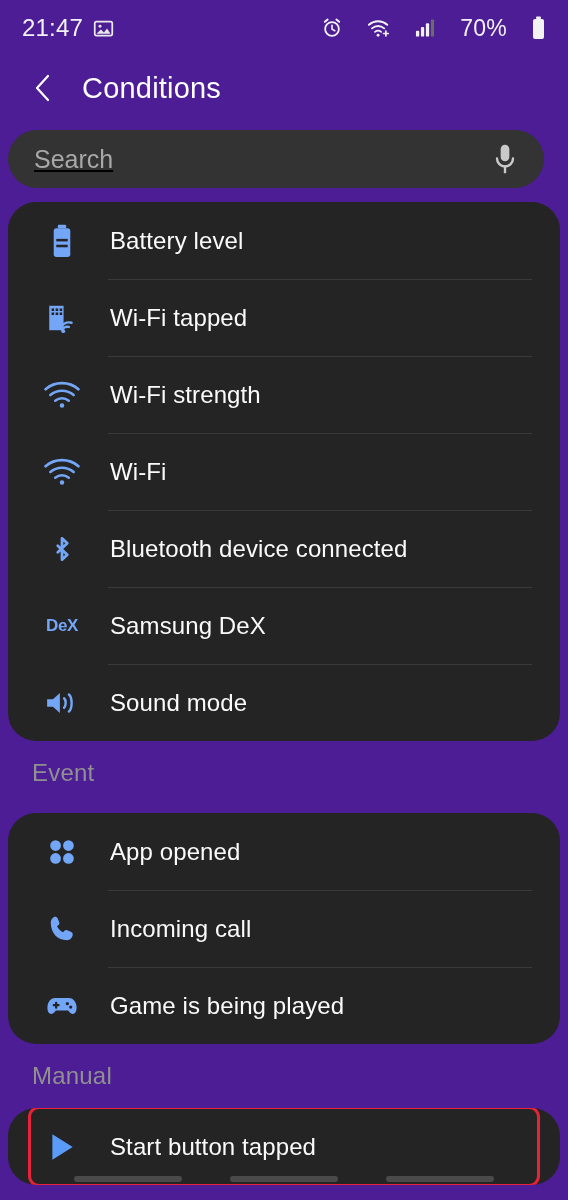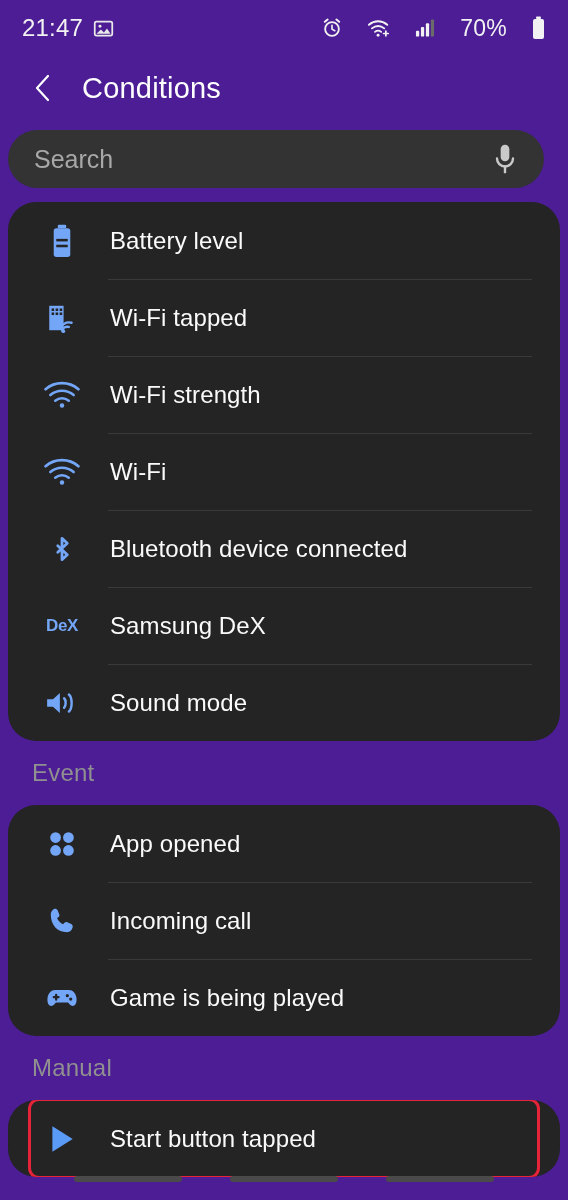--- a/index.html
+++ b/index.html
@@ -21,21 +21,21 @@
   .sb-right{ margin-left:auto; display:flex; align-items:center; gap:24px; }
   .sb-batt-txt{ font-size:23px; color:#f2f2f2; letter-spacing:.2px; }
   .icon-svg{ display:block; }
 
   
   .appbar{ height:64px; display:flex; align-items:center; padding:0 24px; }
   .back-btn{ width:40px; height:40px; display:flex; align-items:center; justify-content:center; cursor:pointer; }
   .appbar-title{ font-size:29px; color:#fff; margin-left:18px; letter-spacing:.2px; }
 
   
-  .search-wrap{ padding:10px 24px 0 8px; }
+  .search-wrap{ padding:10px 24px 0 8px;text-decoration:underline; }
   .search-bar{
     height:58px; background:#333333; border-radius:29px;
     display:flex; align-items:center; padding:0 22px 0 26px;
   }
   .search-ph{ font-size:25px; color:#a8a8a8; flex:1; }
   .mic-btn{ width:34px; height:34px; display:flex; align-items:center; justify-content:center; cursor:pointer; }
 
   
   .card{
     margin:14px 8px 0 8px; background:#242424; border-radius:28px;
@@ -230,21 +230,21 @@
           <path d="M22.5 6c3.4 2.8 3.4 13.2 0 16" fill="none" stroke="#74a6f7" stroke-width="2.3" stroke-linecap="round"></path>
         </svg>
       </div>
       <div class="row-label">Sound mode</div>
     </div>
 
   </div>
 
   <div class="section-label">Event</div>
 
-  <div class="card" style="margin-top:8px">
+  <div class="card" style="margin-top:16px">
 
     <div class="row">
       <div class="row-icon">
         <svg class="icon-svg" width="30" height="30" viewBox="0 0 28 28">
           <circle cx="8" cy="8" r="5" fill="#74a6f7"></circle>
           <circle cx="20" cy="8" r="5" fill="#74a6f7"></circle>
           <circle cx="8" cy="20" r="5" fill="#74a6f7"></circle>
           <circle cx="20" cy="20" r="5" fill="#74a6f7"></circle>
         </svg>
       </div>

